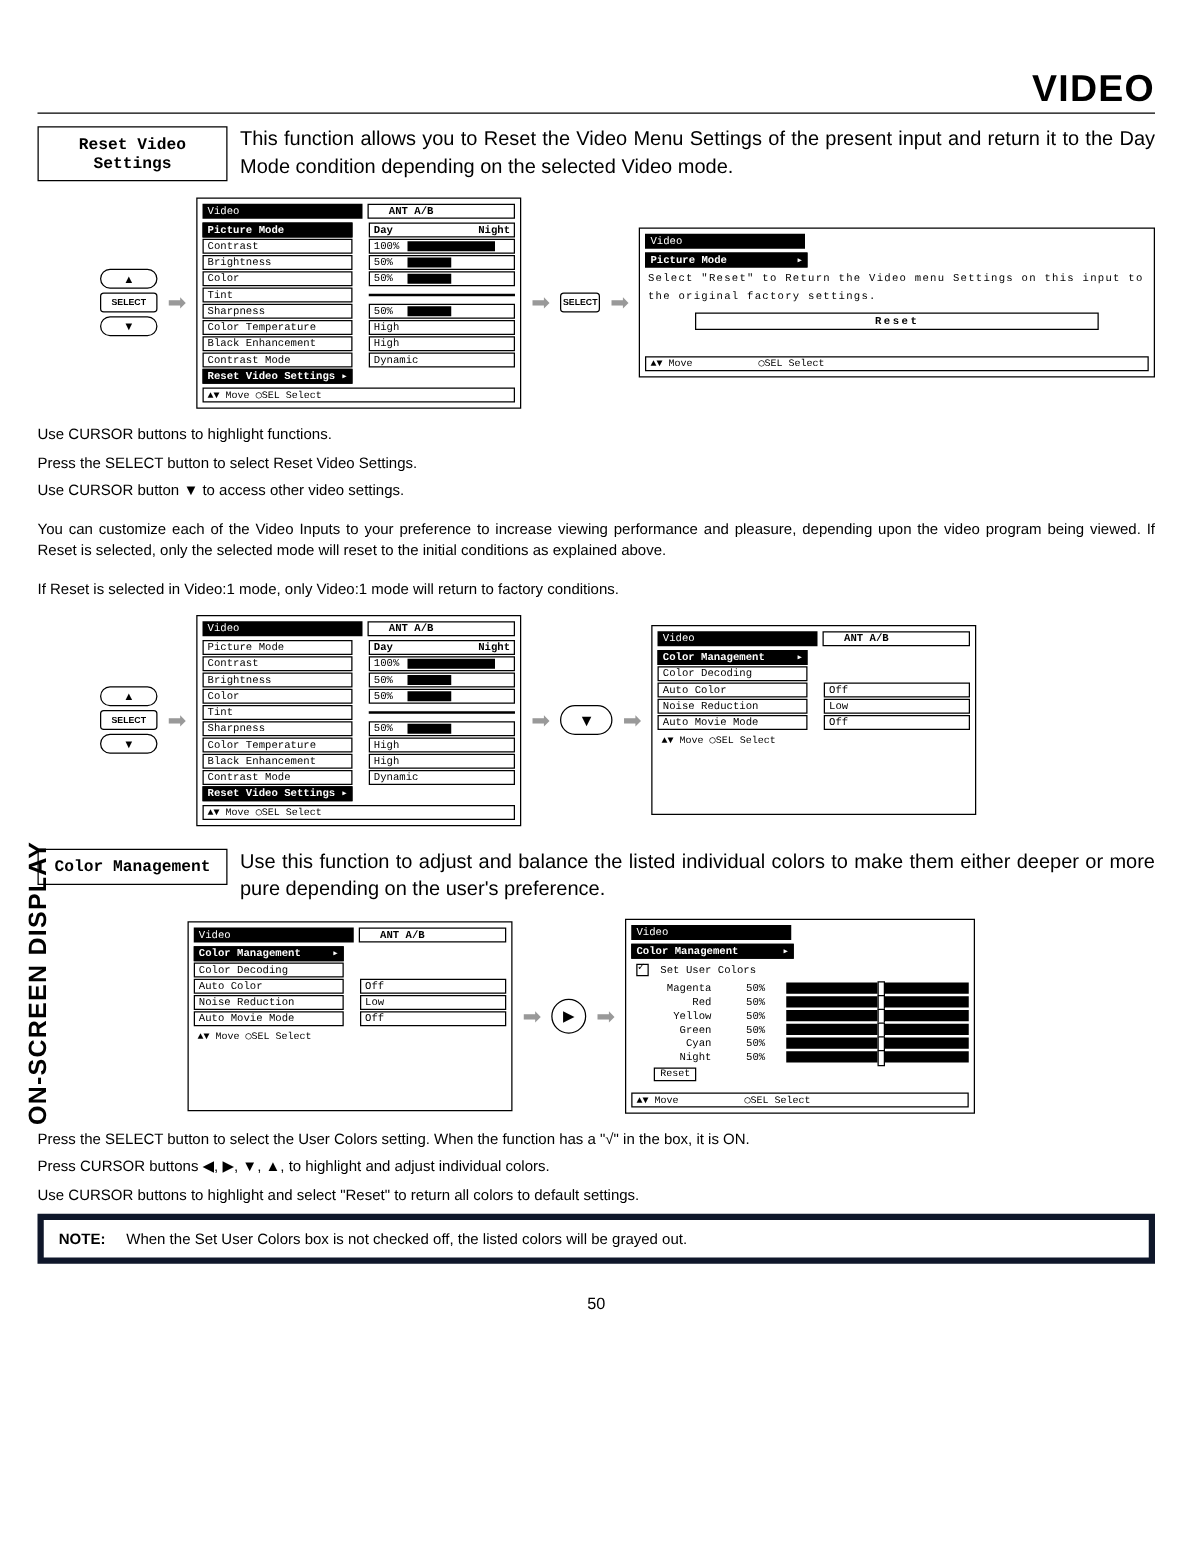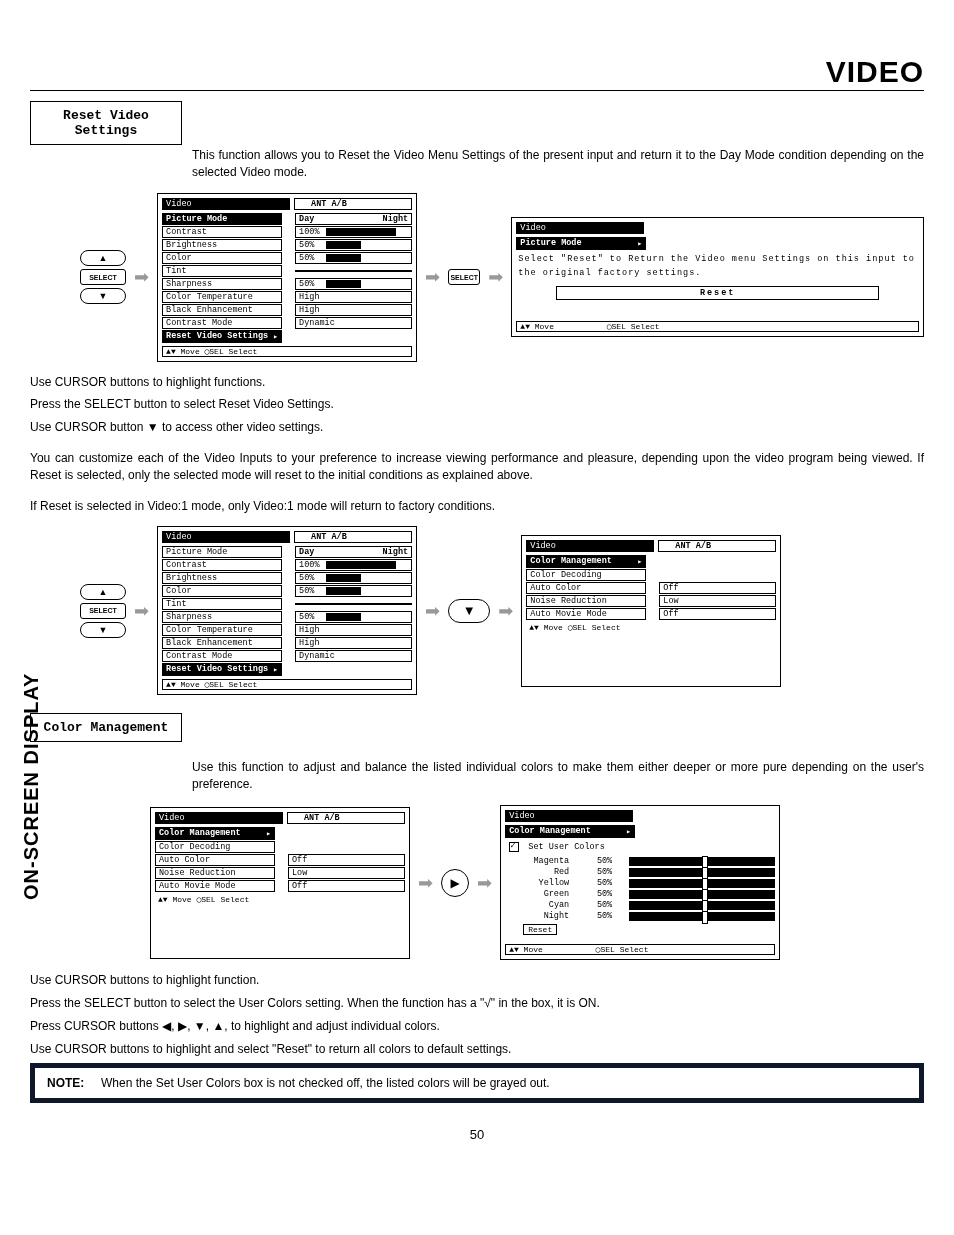--- a/index.html
+++ b/index.html
@@ -39,24 +39,23 @@
     padding: 6px 10px;
     font-family: "Courier New", monospace;
     font-weight: bold;
     font-size: 13px;
     text-align: center;
     white-space: pre-line;
     min-width: 130px;
   }
   .head-text {
     flex: 1;
-    font-size: 12px;
+    font-size: 16px;
     line-height: 1.4;
     text-align: justify;
-    margin-top: 46px;
   }
   .body-text p {
     margin: 6px 0;
     text-align: justify;
     line-height: 1.4;
   }
   .sidebar-label {
     position: absolute;
     left: 20px;
     top: 900px;
@@ -558,21 +557,20 @@
       <div style="height:6px"></div>
       <div class="osd-footer">
         <span>▲▼ Move</span>
         &nbsp;&nbsp;&nbsp;&nbsp;&nbsp;&nbsp;&nbsp;&nbsp;&nbsp;
         <span>◯SEL Select</span>
       </div>
     </div>
   </div>
 
   <div class="body-text">
-    <p>Use CURSOR buttons to highlight function.</p>
     <p style="margin-top:0">Press the SELECT button to select the User Colors setting.  When the function has a "√" in the box, it is ON.</p>
     <p style="margin-top:0">Press CURSOR buttons ◀, ▶, ▼, ▲, to highlight and adjust individual colors.</p>
     <p style="margin-top:0">Use CURSOR buttons to highlight and select "Reset" to return all colors to default settings.</p>
   </div>
 
   <div class="note-box">
     <b>NOTE:</b>
     &nbsp;&nbsp;&nbsp;
     <span>When the Set User Colors box is not checked off, the listed colors will be grayed out.</span>
   </div>

